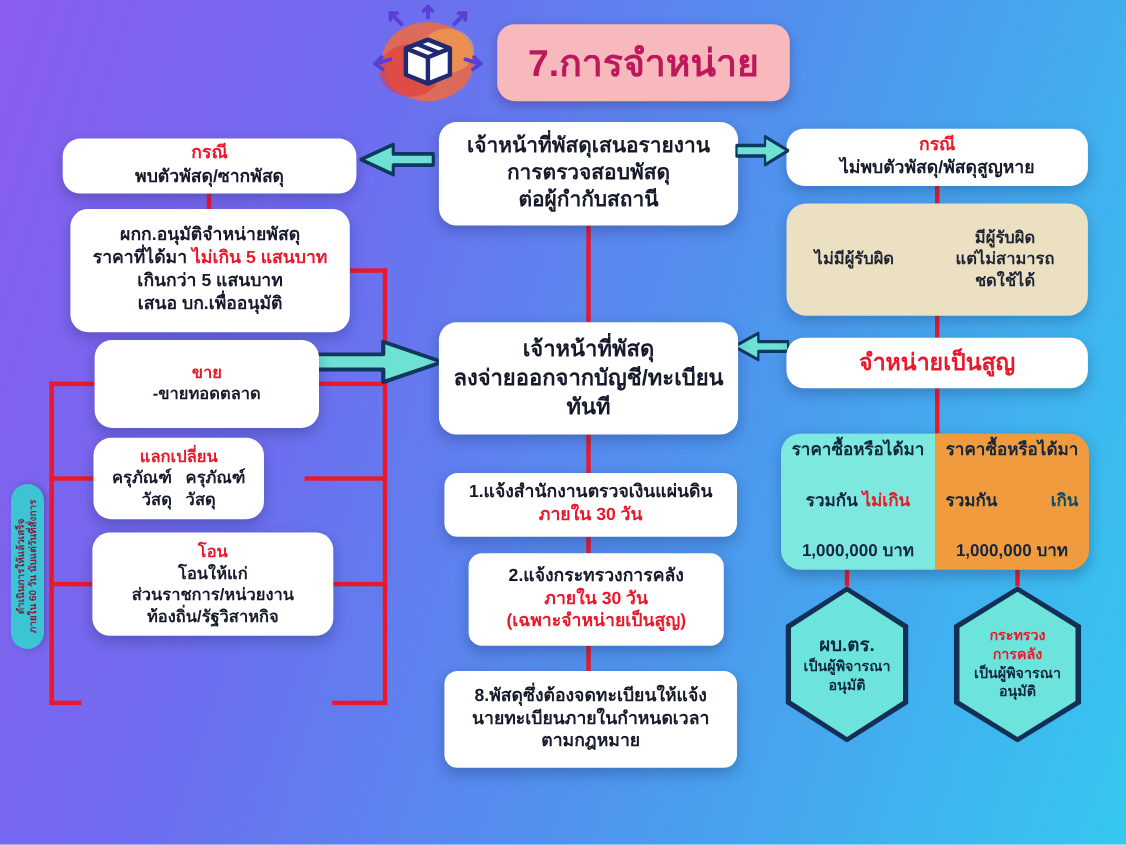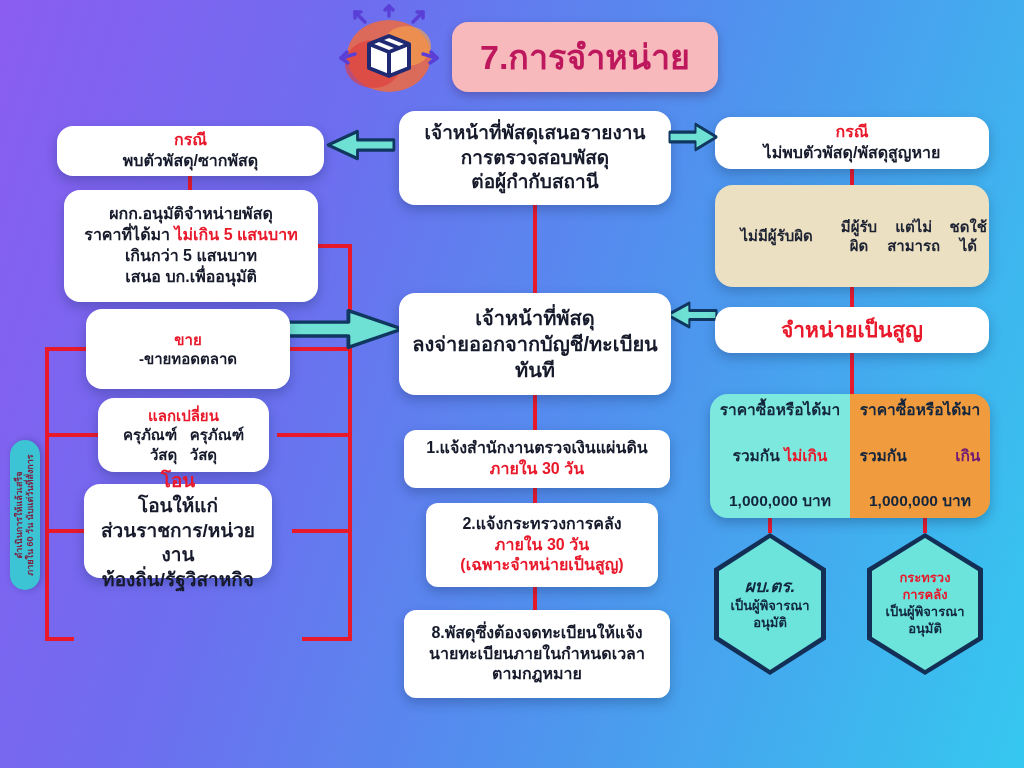--- a/index.html
+++ b/index.html
@@ -22,42 +22,42 @@
     box-shadow: 0 5px 12px rgba(15,35,80,.28);
     display: flex; flex-direction: column;
     align-items: center; justify-content: center;
     text-align: center;
     font-weight: bold;
     color: #161a2b;
     padding: 6px 8px;
     line-height: 1.3;
   }
   .red { color: #e9192c; }
-  .darkred { color: #701a75; margin-left: 44px; }
+  .darkred { color: #0c4a6e; margin-left: 44px; }
   .title-pill {
     position: absolute;
     background: #f8b9bd;
     color: #be185d;
     font-size: 34px; font-weight: bold;
     padding: 8px 28px;
     border-radius: 16px;
     box-shadow: 0 4px 10px rgba(60,20,70,.3);
   }
   .arrow { position: absolute; }
   .liability-box {
     position: absolute;
     background: #ece0c2;
     border-radius: 18px;
     box-shadow: 0 5px 12px rgba(15,35,80,.25);
     display: flex; align-items: stretch;
     font-weight: bold; color: #1d2333; font-size: 15px;
     text-align: center; line-height: 1.3;
   }
   .liab-left { width: 45%; display: flex; align-items: center; justify-content: center; }
-  .liab-right { width: 55%; display: flex; flex-direction: row; align-items: center; justify-content: center; }
+  .liab-right { width: 55%; display: flex; flex-direction: column; align-items: center; justify-content: center; }
   .price-box {
     position: absolute;
     border-radius: 18px;
     overflow: hidden;
     display: flex;
     box-shadow: 0 5px 12px rgba(15,35,80,.3);
     font-weight: bold; color: #14263d; font-size: 15.5px;
     text-align: center; line-height: 1.35;
   }
   .price-half { width: 50%; display: flex; flex-direction: column; align-items: center; justify-content: space-between; padding: 6px; }
@@ -71,21 +71,21 @@
   }
   .hex-in {
     width: calc(100% - 10px); height: calc(100% - 10px);
     background: #6ce4dc;
     clip-path: polygon(50% 0, 100% 25%, 100% 75%, 50% 100%, 0 75%, 0 25%);
     display: flex; flex-direction: column;
     align-items: center; justify-content: center;
     text-align: center; font-weight: bold;
     font-size: 13px; color: #11263f; line-height: 1.3;
   }
-  .hex-title { font-size: 17px; font-style: italic; }
+  .hex-title { font-size: 17px; }
   .side-note {
     position: absolute;
     left: -50px; top: 500px;
     width: 150px; height: 30px;
     background: #3cc3d4;
     border-radius: 15px;
     transform: rotate(-90deg);
     display: flex; flex-direction: column;
     align-items: center; justify-content: center;
     font-size: 9px; font-weight: bold;
@@ -184,27 +184,27 @@
     </div>
     <div>เกินกว่า 5 แสนบาท</div>
     <div>เสนอ บก.เพื่ออนุมัติ</div>
   </div>
 
   <div class="box" style="left:86px;top:309px;width:204px;height:80px;font-size:15px">
     <div class="red">ขาย</div>
     <div>-ขายทอดตลาด</div>
   </div>
 
-  <div class="box" style="left:98px;top:398px;width:171px;height:74px;font-size:15px">
+  <div class="box" style="left:85px;top:398px;width:155px;height:74px;font-size:15px">
     <div class="red">แลกเปลี่ยน</div>
     <div>ครุภัณฑ์&nbsp;&nbsp;&nbsp;ครุภัณฑ์</div>
     <div>วัสดุ&nbsp;&nbsp;&nbsp;วัสดุ</div>
   </div>
 
-  <div class="box" style="left:84px;top:484px;width:188px;height:94px;font-size:19px">
+  <div class="box" style="left:84px;top:484px;width:219px;height:94px;font-size:15px">
     <div class="red">โอน</div>
     <div>โอนให้แก่</div>
     <div>ส่วนราชการ/หน่วยงาน</div>
     <div>ท้องถิ่น/รัฐวิสาหกิจ</div>
   </div>
 
 
   <div class="side-note">
     <div>ดำเนินการให้แล้วเสร็จ</div>
     <div>ภายใน 60 วัน นับแต่วันที่สั่งการ</div>

